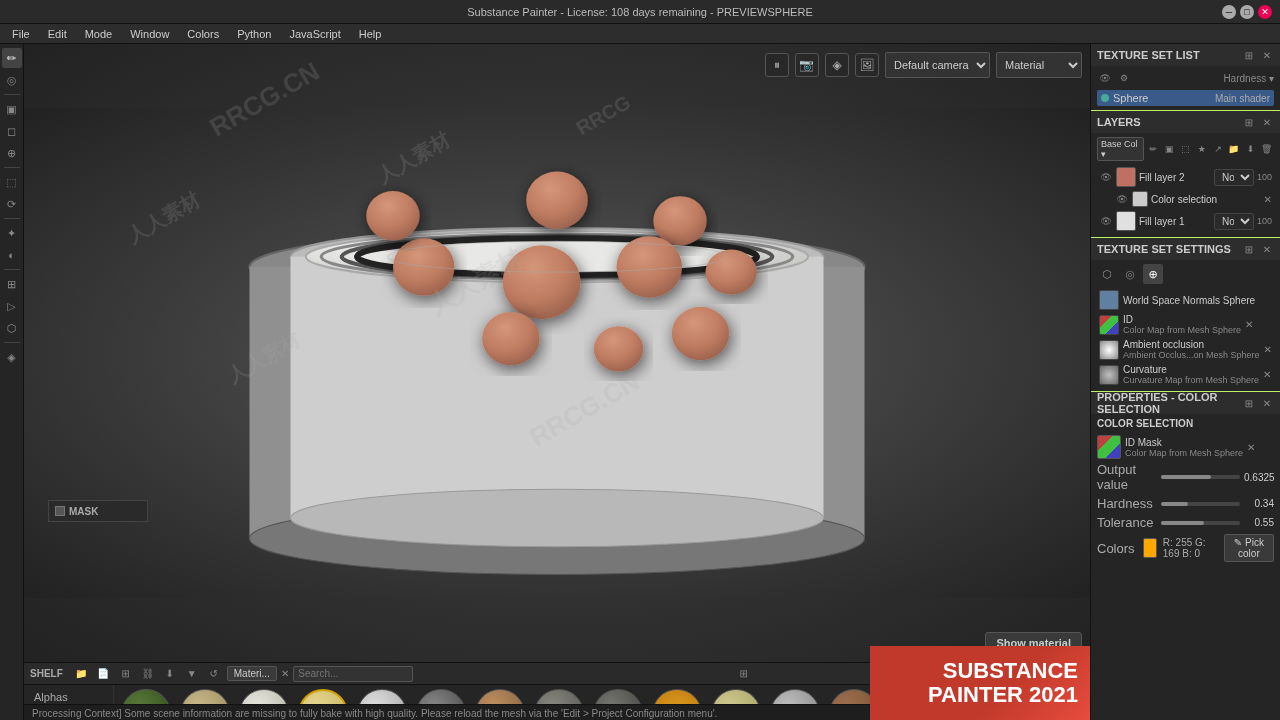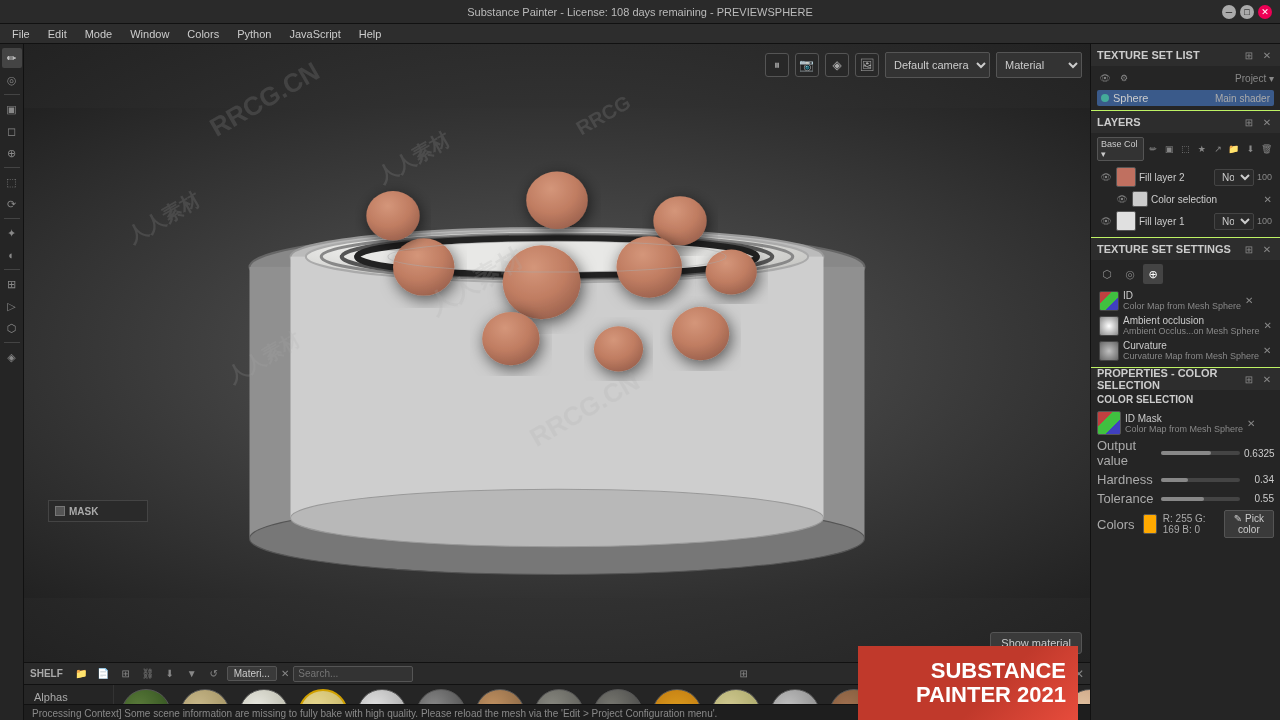--- a/index.html
+++ b/index.html
@@ -460,20 +460,21 @@
       position: absolute;
       bottom: 8px;
       right: 8px;
       background: #3a3a3a;
       border: 1px solid #555;
       color: #ccc;
       font-size: 11px;
       padding: 4px 10px;
       border-radius: 3px;
       cursor: pointer;
+      font-weight: bold;
     }
 
     
     #sp-branding {
       position: absolute;
       bottom: 0;
       right: 0;
       width: 220px;
       height: 74px;
       background: linear-gradient(135deg, #c0392b 60%, #e74c3c 100%);
@@ -781,21 +782,21 @@
     <div class="panel-section">
       <div class="panel-header">
         <span class="panel-header-title">TEXTURE SET LIST</span>
         <div class="panel-header-btn">⊞</div>
         <div class="panel-header-btn">✕</div>
       </div>
       <div id="texture-set-list">
         <div class="tsl-toolbar">
           <div class="tsl-btn">👁</div>
           <div class="tsl-btn">⚙</div>
-          <span class="settings-link">Project ▾</span>
+          <span class="settings-link">Hardness ▾</span>
         </div>
         <div class="tsl-item selected">
           <div class="tsl-dot"></div>
           <span class="tsl-name">Sphere</span>
           <span class="tsl-shader">Main shader</span>
         </div>
       </div>
     </div>
 
     <div class="panel-section">
@@ -848,20 +849,26 @@
         <div class="panel-header-btn">⊞</div>
         <div class="panel-header-btn">✕</div>
       </div>
       <div id="tex-set-settings">
         <div class="tss-toolbar">
           <div class="tss-btn">⬡</div>
           <div class="tss-btn">◎</div>
           <div class="tss-btn active">⊕</div>
         </div>
 
+        <div class="bake-item">
+          <div class="bake-thumb" style="background:#6080a0;"></div>
+          <div>
+            <div class="bake-label">World Space Normals Sphere</div>
+          </div>
+        </div>
 
         <div class="bake-item">
           <div class="bake-thumb" style="background:linear-gradient(135deg,#c04040 33%,#40c040 33% 66%,#4040c0 66%);"></div>
           <div>
             <div class="bake-label">ID</div>
             <div class="bake-sublabel">Color Map from Mesh Sphere</div>
           </div>
           <span class="bake-del">✕</span>
         </div>
 
@@ -933,18 +940,18 @@
           <span class="color-rgb">R: 255  G: 169  B: 0</span>
           <button class="pick-color-btn">✎ Pick color</button>
         </div>
       </div>
     </div>
 
   </div>
 
 </div>
 
-<div id="sp-branding" style="position: fixed; bottom: 0px; right: 202px;">
+<div id="sp-branding" style="position: fixed; bottom: 0px; right: 190px;">
   <div id="sp-branding-text">
     <span>SUBSTANCE</span><br>
     <span>PAINTER 2021</span>
   </div>
 </div>
 
 </body></html>

